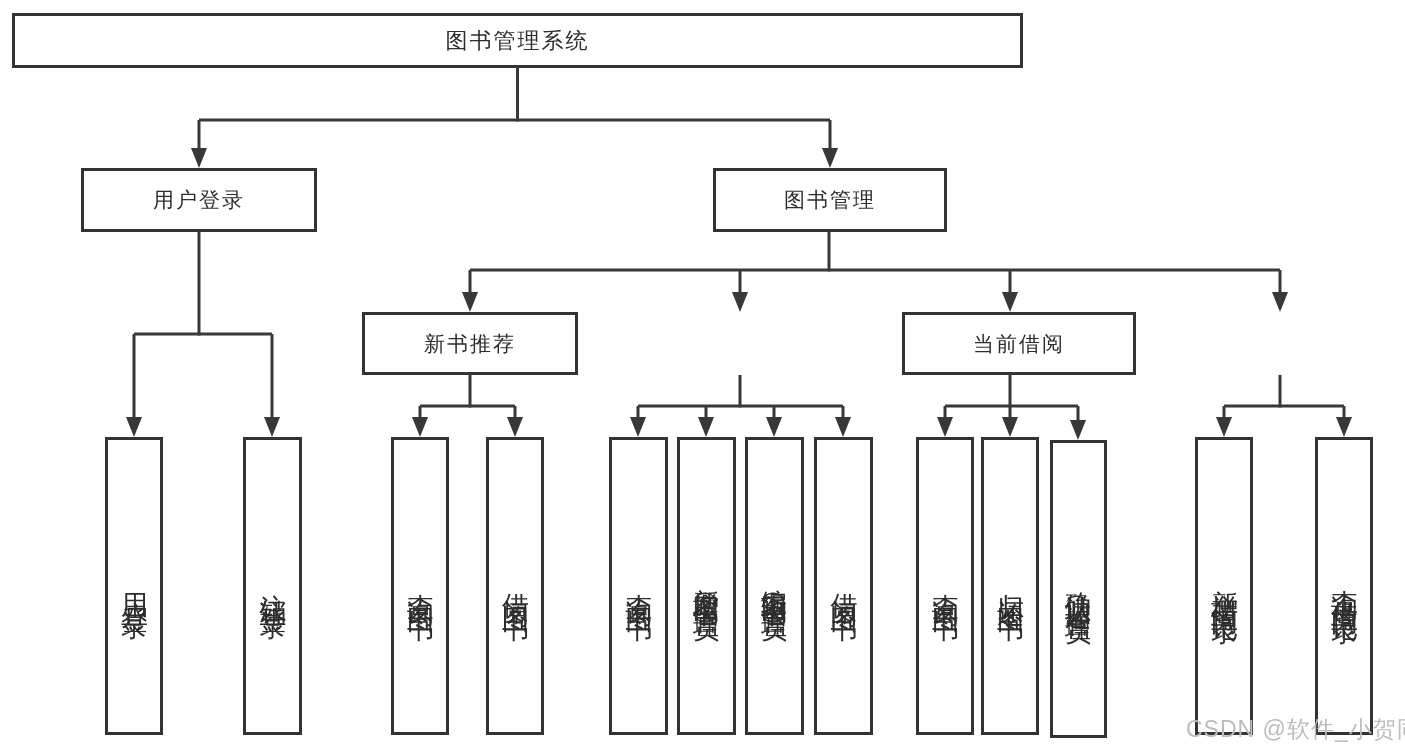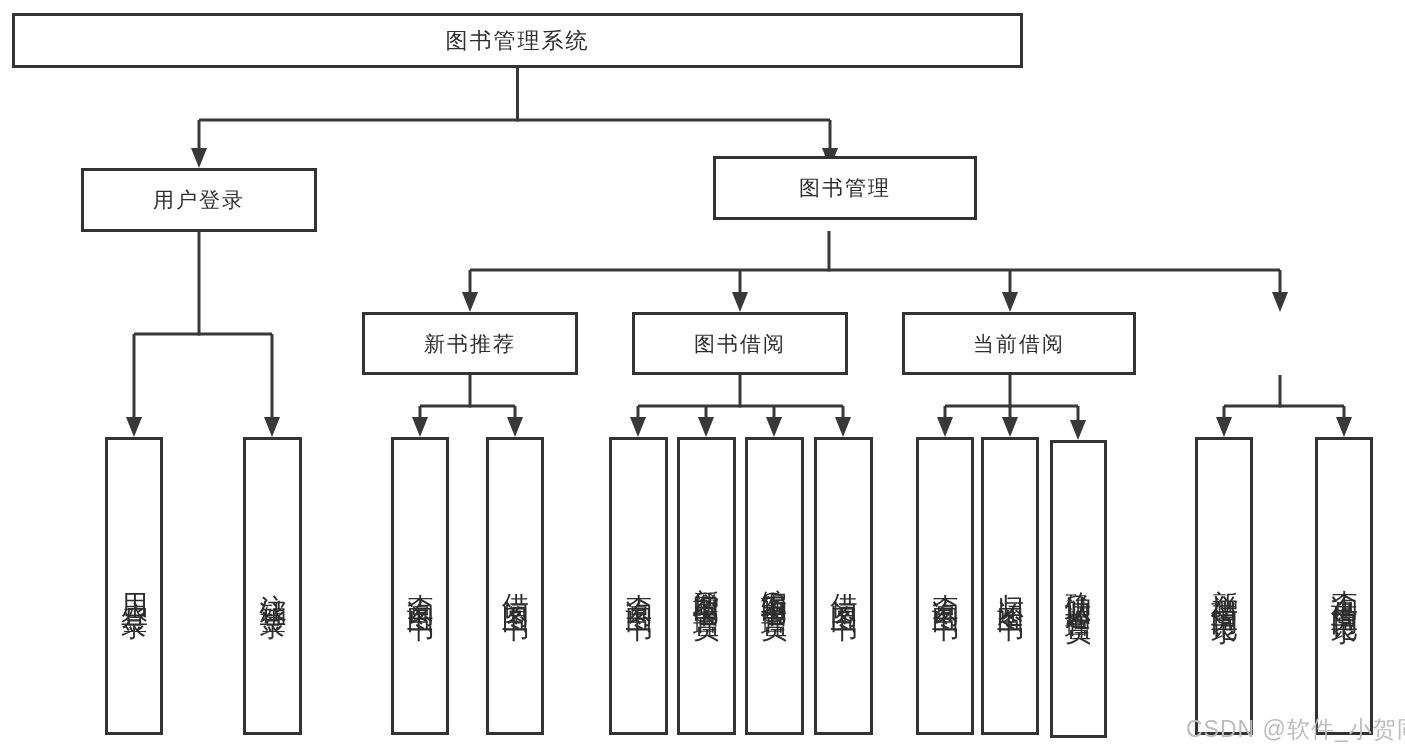--- a/index.html
+++ b/index.html
@@ -149,30 +149,27 @@
     </g>
   </svg>
 
   <div class="box" style="left:12px; top:13px; width:1011px; height:55px;">
     <span class="title-label">图书管理系统</span>
   </div>
 
   <div class="box" style="left:81px; top:168px; width:236px; height:64px;">
     <span class="h-label">用户登录</span>
   </div>
-  <div class="box" style="left:713px; top:156px; width:264px; height:64px;text-align:center;">
+  <div class="box" style="left:713px; top:168px; width:234px; height:64px;text-align:center;">
     <span class="h-label">图书管理</span>
   </div>
 
   <div class="box" style="left:362px; top:312px; width:216px; height:63px;">
     <span class="h-label">新书推荐</span>
   </div>
-  <div class="box" style="left:632px; top:312px; width:216px; height:63px;">
-    <span class="h-label">图书借阅</span>
-  </div>
   <div class="box" style="left:902px; top:312px; width:234px; height:63px;">
     <span class="h-label">当前借阅</span>
   </div>
 
   <div class="box v-box" style="left:105px; top:437px; width:58px; height:298px;">
     <span>用户登录</span>
   </div>
   <div class="box v-box" style="left:243px; top:437px; width:59px; height:298px;">
     <span>注销登录</span>
   </div>

